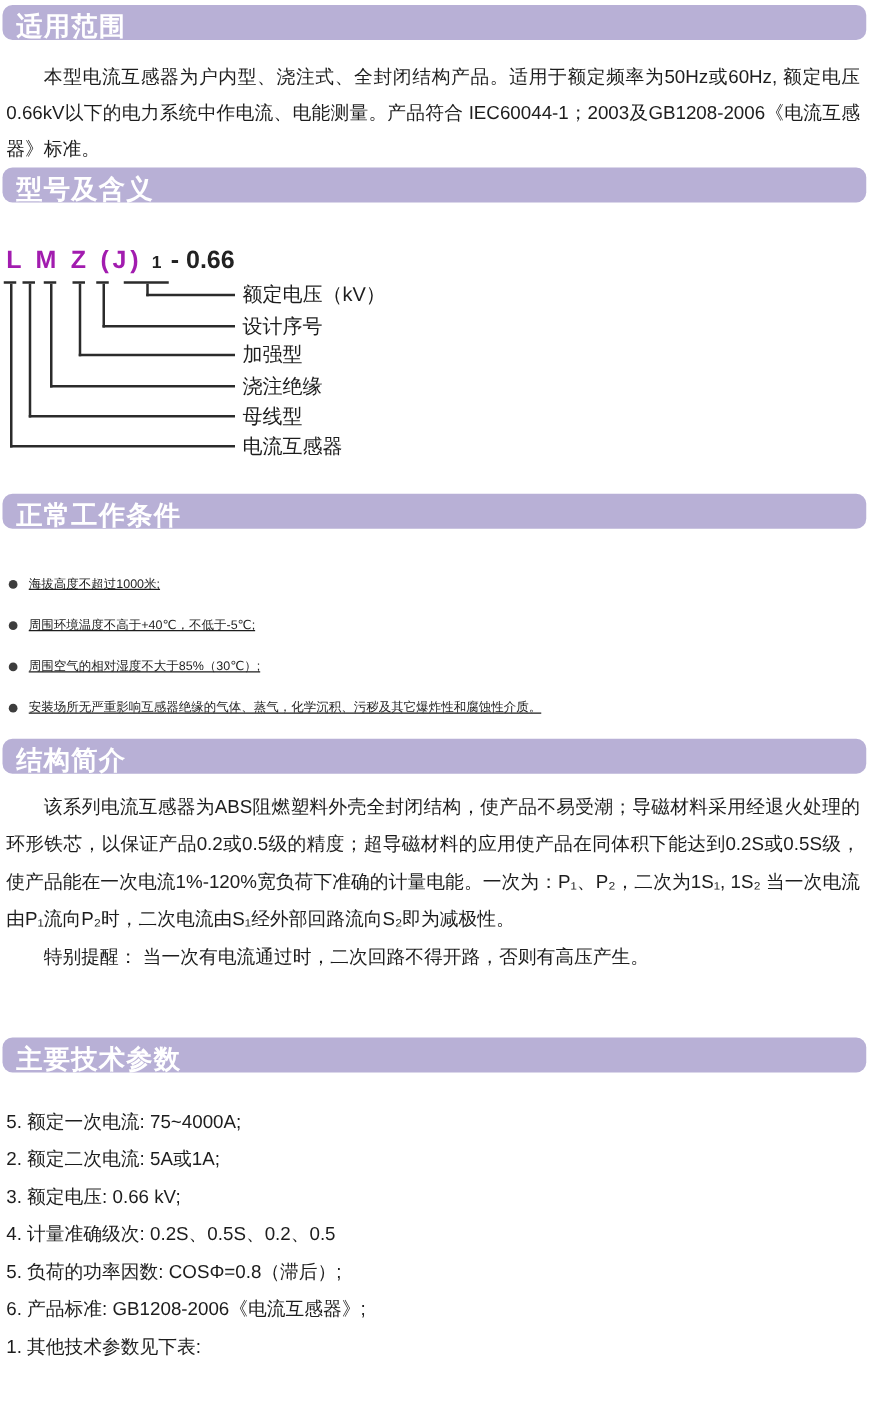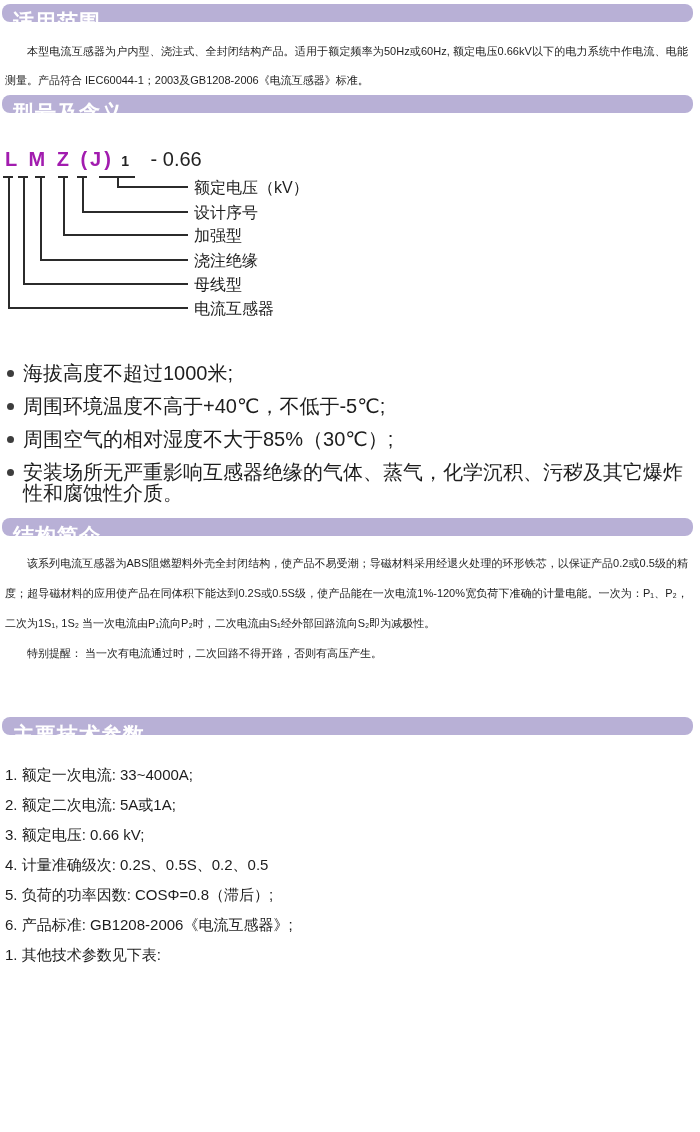--- a/index.html
+++ b/index.html
@@ -10,55 +10,55 @@
     font-family: "Liberation Sans", "DejaVu Sans", sans-serif;
     color: #1d1d1d;
     overflow: hidden;
   }
   .page { position: relative; width: 700px; height: 1132px; }
 
   
   .sec-hdr {
     margin-left: 2px;
     margin-right: 7px;
-    height: 18px;
+    height: 28px;
     background: #b8b0d6;
     border-radius: 8px;
     color: #ffffff;
     font-size: 21px;
     font-weight: 700;
     line-height: 35px;
     padding-left: 11px;
     letter-spacing: 1px;
     box-sizing: border-box;
   }
 
   .body-text {
     margin: 15px 12px 0 5px;
-    font-size: 11px;
+    font-size: 15px;
     line-height: 29px;
     text-align: justify;
   }
   .indent { text-indent: 2em; }
 
   
   .diagram {
     position: relative;
     height: 195px;
     margin-top: 21px;
   }
   .code {
     position: absolute;
     left: 5px;
     top: 14px;
     white-space: nowrap;
   }
   .code-main { font-size: 20px; font-weight: 700; letter-spacing: 3px; color: #a21caf; }
   .code-serial { font-size: 14px; font-weight: 700; color: #222; margin-left: 3px; }
-  .code-suffix { font-size: 20px; font-weight: 400; color: #222; margin-left: 17px; }
+  .code-suffix { font-size: 20px; font-weight: 700; color: #222; margin-left: 3px; }
   .cap {
     position: absolute;
     top: 42px;
     height: 2px;
     width: 10px;
     background: #2b2b2b;
   }
   .cap-under { width: 36px; }
   .branch {
     position: absolute;
@@ -76,21 +76,22 @@
     white-space: nowrap;
   }
 
   
   .bullets { margin: 34px 12px 0 5px; }
   .bullet-row {
     display: flex;
     align-items: flex-start;
     margin-bottom: 12px;
     line-height: 21px;
-    font-size: 20px;
+    font-size: 10px;
+    text-decoration: underline;
   }
   .dot {
     flex: 0 0 auto;
     width: 7px;
     height: 7px;
     border-radius: 50%;
     background: #3d3d3d;
     margin: 7px 9px 0 2px;
   }
 
@@ -144,20 +145,21 @@
     <div class="branch" style="left:8px;   width:180px; height:131px"></div>
 
     <div class="dlabel" style="top:43px">额定电压（kV）</div>
     <div class="dlabel" style="top:68px">设计序号</div>
     <div class="dlabel" style="top:91px">加强型</div>
     <div class="dlabel" style="top:116px">浇注绝缘</div>
     <div class="dlabel" style="top:140px">母线型</div>
     <div class="dlabel" style="top:164px">电流互感器</div>
   </div>
 
+  <div class="sec-hdr hdr-conditions">正常工作条件</div>
 
   <div class="bullets">
     <div class="bullet-row">
       <span class="dot"></span>
       <span class="bullet-text">海拔高度不超过1000米;</span>
     </div>
     <div class="bullet-row">
       <span class="dot"></span>
       <span class="bullet-text">周围环境温度不高于+40℃，不低于-5℃;</span>
     </div>
@@ -173,21 +175,21 @@
 
   <div class="sec-hdr hdr-structure">结构简介</div>
 
   <p class="body-text indent structure-body">该系列电流互感器为ABS阻燃塑料外壳全封闭结构，使产品不易受潮；导磁材料采用经退火处理的环形铁芯，以保证产品0.2或0.5级的精度；超导磁材料的应用使产品在同体积下能达到0.2S或0.5S级，使产品能在一次电流1%-120%宽负荷下准确的计量电能。一次为：P₁、P₂，二次为1S₁, 1S₂ 当一次电流由P₁流向P₂时，二次电流由S₁经外部回路流向S₂即为减极性。</p>
 
   <p class="body-text indent structure-note">特别提醒：  当一次有电流通过时，二次回路不得开路，否则有高压产生。</p>
 
   <div class="sec-hdr hdr-params">主要技术参数</div>
 
   <div class="params">
-    <p class="param-row">1. 额定一次电流:  33~4000A;</p>
+    <p class="param-row">5. 额定一次电流:  75~4000A;</p>
     <p class="param-row">2. 额定二次电流:  5A或1A;</p>
     <p class="param-row">3. 额定电压:  0.66 kV;</p>
     <p class="param-row">4. 计量准确级次:  0.2S、0.5S、0.2、0.5</p>
     <p class="param-row">5. 负荷的功率因数:  COSΦ=0.8（滞后）;</p>
     <p class="param-row">6. 产品标准:  GB1208-2006《电流互感器》;</p>
     <p class="param-row">1. 其他技术参数见下表:</p>
   </div>
 
 </div>
 

